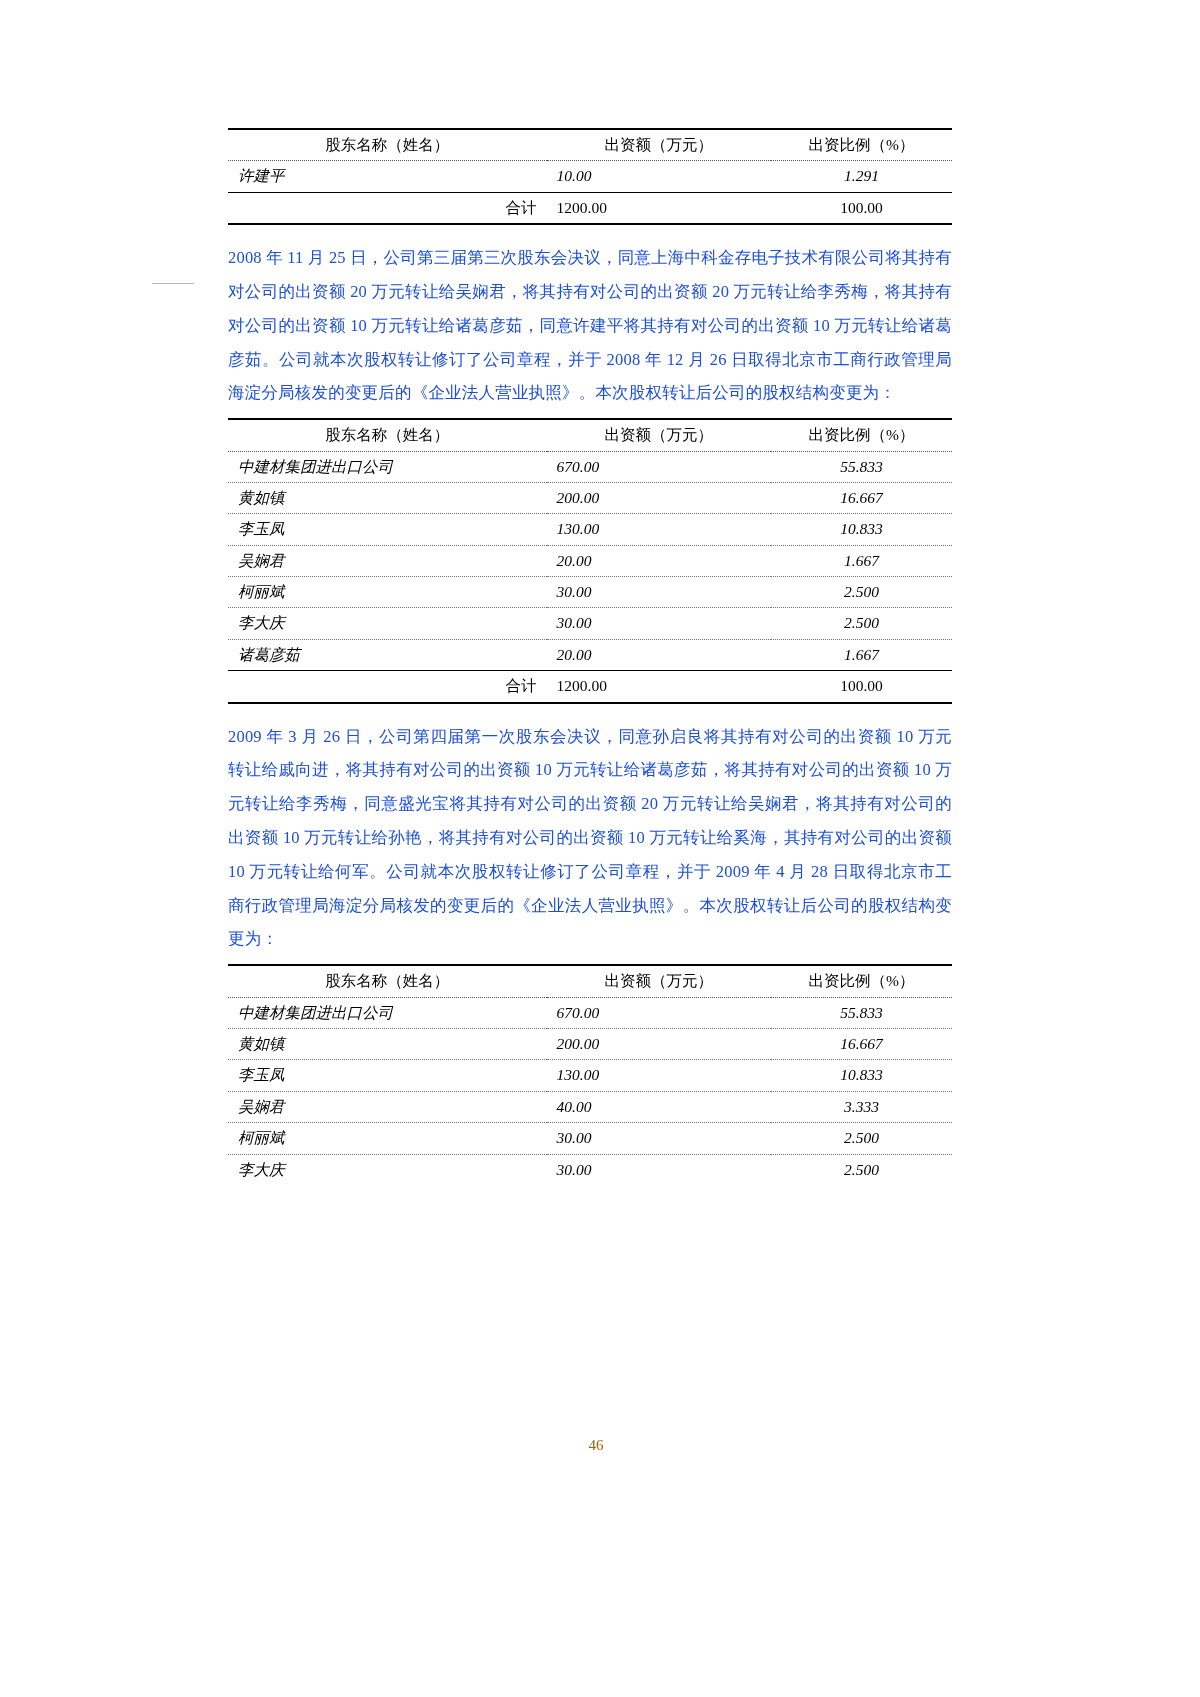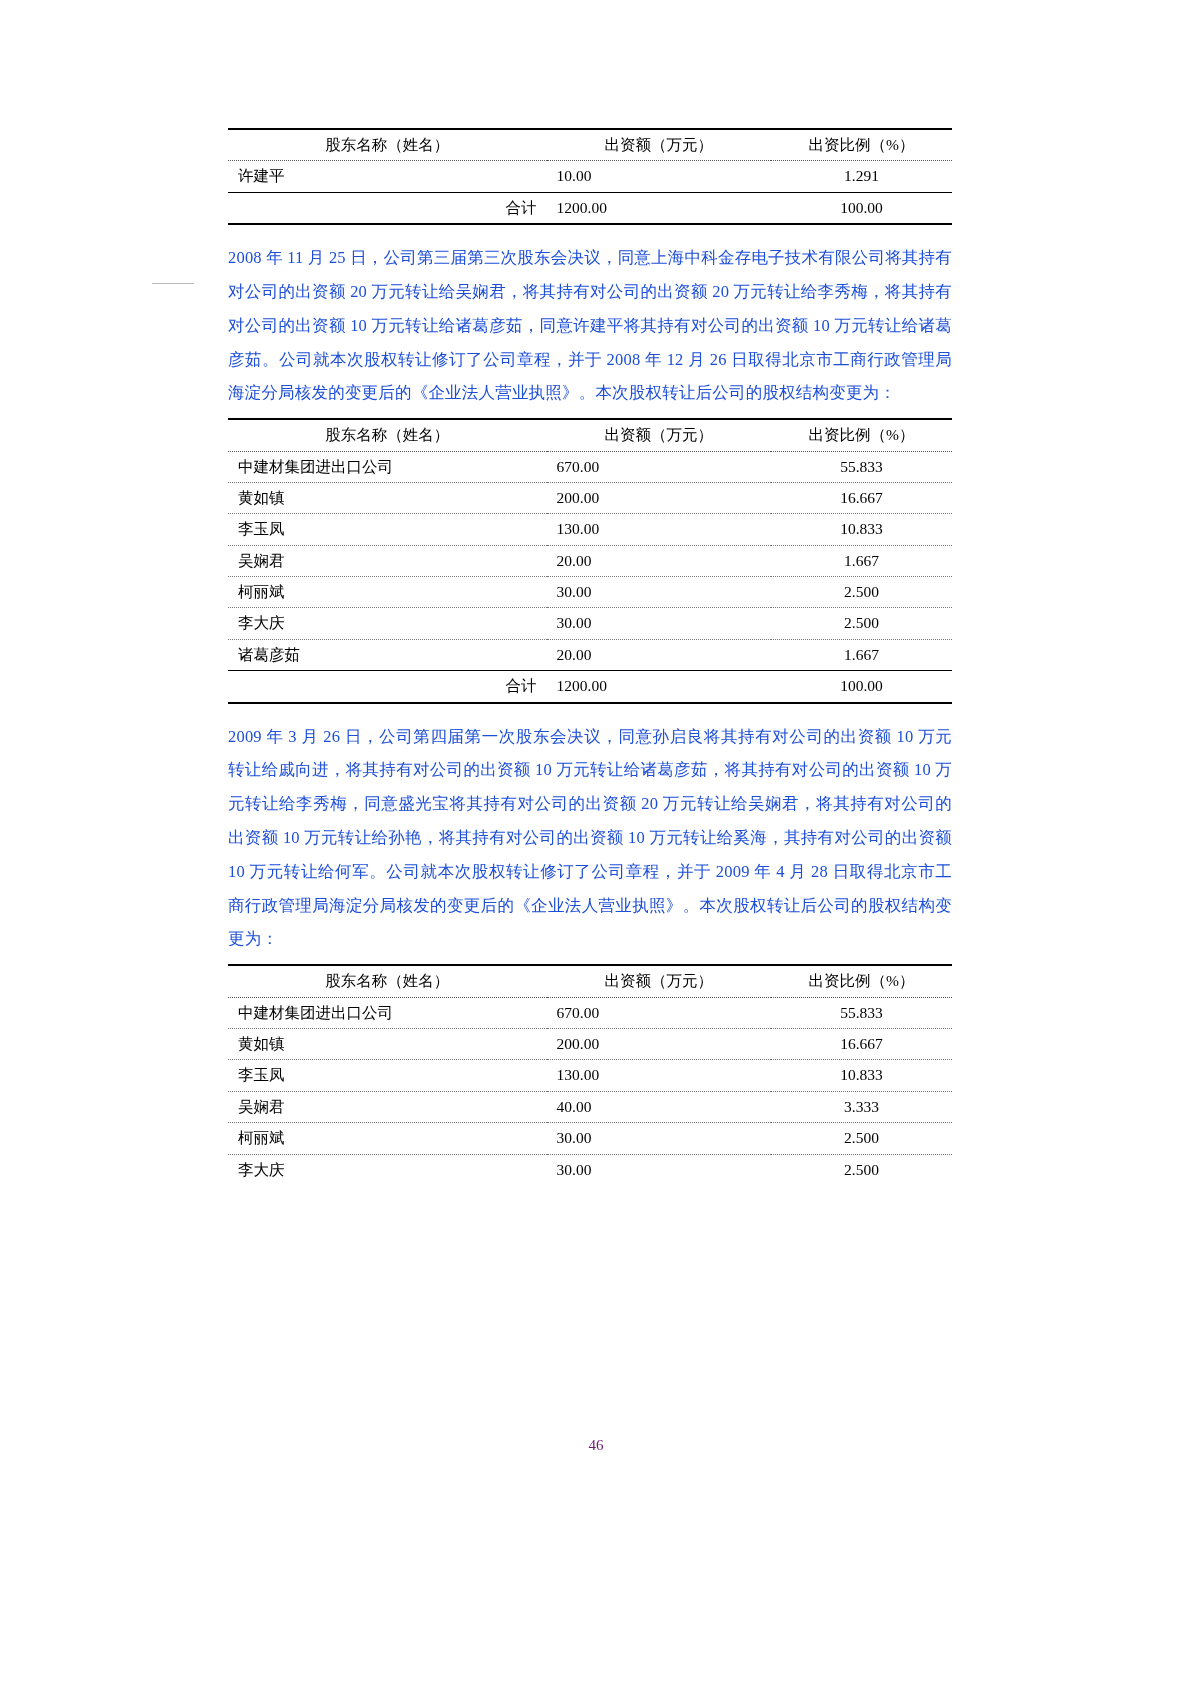--- a/index.html
+++ b/index.html
@@ -55,20 +55,21 @@
 
   .hdr td {
     text-align: center;
     border-bottom: 1px dotted #555;
   }
   .stable.topline {
     border-top: 2px solid #000;
   }
   .stable tr.row td {
     border-bottom: 1px dotted #777;
+    font-style: italic;
   }
   .stable tr.row:last-child td { border-bottom: none; }
   .cell-name { text-align: left; padding-left: 16px; }
   .cell-amt  { text-align: left; padding-right: 28px; }
   .cell-pct  { text-align: center; }
   .total-row td {
     border-top: 1px solid #000;
     border-bottom: 2px solid #000;
   }
   .total-row .cell-name { text-align: right; padding-left: 0; }
@@ -84,21 +85,21 @@
   }
   .gap-sm { height: 6px; }
 
   .pagenum {
     position: absolute;
     left: 0;
     right: 8px;
     top: 1437px;
     text-align: center;
     font-size: 15px;
-    color: #701a75;
+    color: #a16207;
   }
 </style>
 </head>
 <body>
 
 <div class="page">
 
   <div class="margin-tick"></div>
 
   <div class="content">

